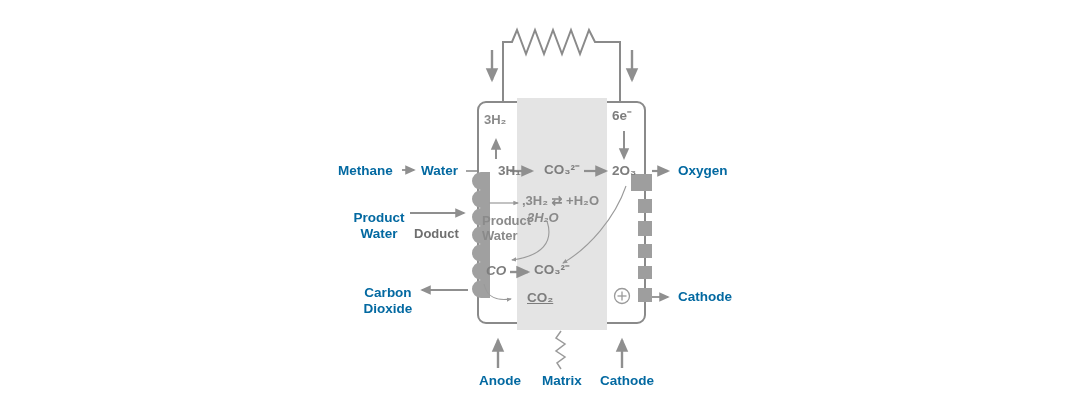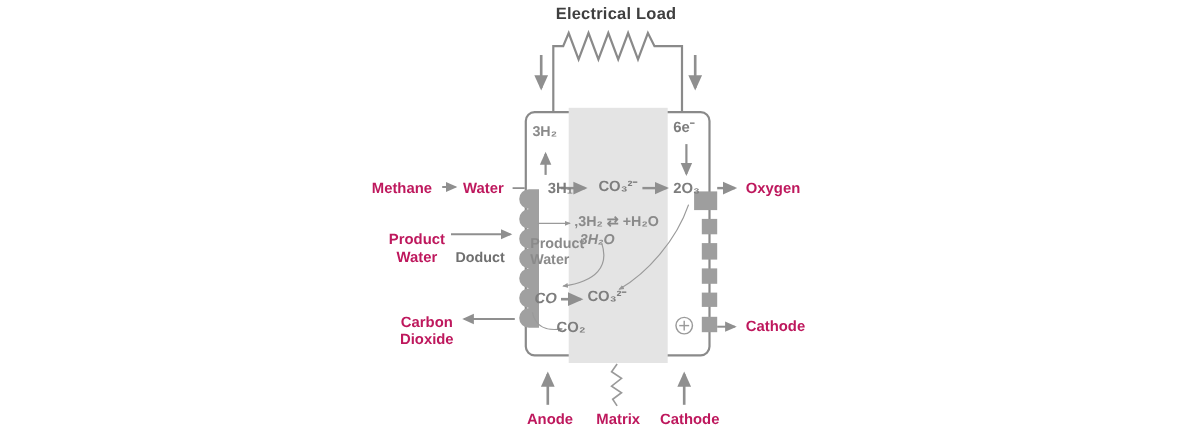--- a/index.html
+++ b/index.html
@@ -1,21 +1,21 @@
 <!DOCTYPE html>
 <html><head>
 <meta charset="utf-8">
 <style>
   html,body{margin:0;padding:0;background:#fff;}
   .stage{position:relative;width:1080px;height:400px;background:#ffffff;overflow:hidden;
          font-family:"Liberation Sans",sans-serif;}
   svg{position:absolute;left:0;top:0;}
   .lbl{position:absolute;font-weight:bold;white-space:nowrap;line-height:1.15;}
   .t-title{font-size:15px;color:#3f3f3f;letter-spacing:.2px;}
-  .t-dark{font-size:13.5px;color:#be185d;}
+  .t-dark{font-size:13.5px;color:#0369a1;}
   .t-mid{font-size:13px;color:#6f6f6f;}
   .t-in{font-size:13px;color:#8a8a8a;}
   .t-chem{font-size:13.5px;color:#7d7d7d;}
   .t-elec{font-size:12.5px;color:#8d8d8d;text-align:center;}
   .ctr{transform:translateX(-50%);}
   .two-line{text-align:center;}
 </style>
 </head>
 <body>
 
@@ -75,21 +75,20 @@
     <path d="M626 186 C615 218 589 248 563 263" fill="none" stroke="#9a9a9a" stroke-width="1.1" marker-end="url(#ahs)"></path>
     <path d="M484 284 C487 298 497 301 511 299" fill="none" stroke="#9a9a9a" stroke-width="1.1" marker-end="url(#ahs)"></path>
 
     <g stroke="#9a9a9a" stroke-width="1.3" fill="none">
       <circle cx="622" cy="296" r="7.5"></circle>
       <line x1="617.5" y1="296" x2="626.5" y2="296"></line>
       <line x1="622" y1="291.5" x2="622" y2="300.5"></line>
     </g>
   </svg>
 
-  <div class="lbl t-title ctr" style="left:560px;top:4px;">Electrical Load</div>
 
   <div class="lbl t-dark" style="left:338px;top:163px;">Methane</div>
   <div class="lbl t-dark" style="left:421px;top:163px;">Water</div>
   <div class="lbl t-dark two-line ctr" style="left:379px;top:210px;">
     <div>Product</div>
     <div>Water</div>
   </div>
   <div class="lbl t-mid" style="left:414px;top:227px;">Doduct</div>
   <div class="lbl t-dark two-line ctr" style="left:388px;top:285px;">
     <div>Carbon</div>
@@ -110,15 +109,15 @@
   <div class="lbl t-chem" style="left:612px;top:163px;">2O₃</div>
   <div class="lbl t-chem" style="left:612px;top:108px;">6e⁻</div>
   <div class="lbl t-in" style="left:522px;top:194px;">,3H₂ ⇄ +H₂O</div>
   <div class="lbl t-in" style="left:527px;top:211px;font-style:italic;">3H₂O</div>
   <div class="lbl t-in" style="left:482px;top:214px;">
     <div>Product</div>
     <div>Water</div>
   </div>
   <div class="lbl t-chem" style="left:486px;top:263px;font-style:italic;">CO</div>
   <div class="lbl t-chem" style="left:534px;top:262px;">CO₃²⁻</div>
-  <div class="lbl t-chem" style="left:506px;top:290px;">CO₂</div>
+  <div class="lbl t-chem" style="left:527px;top:290px;text-decoration:underline;">CO₂</div>
 
 </div>
 
 </body></html>

